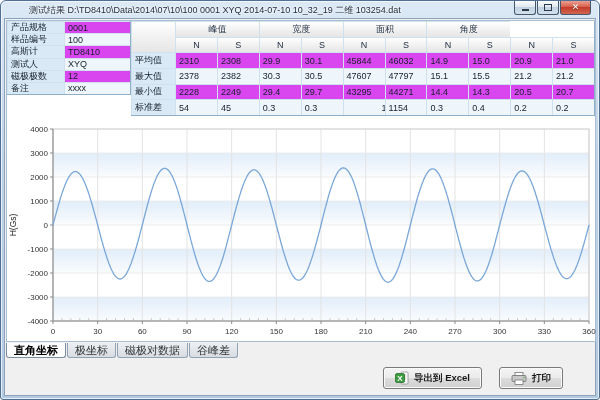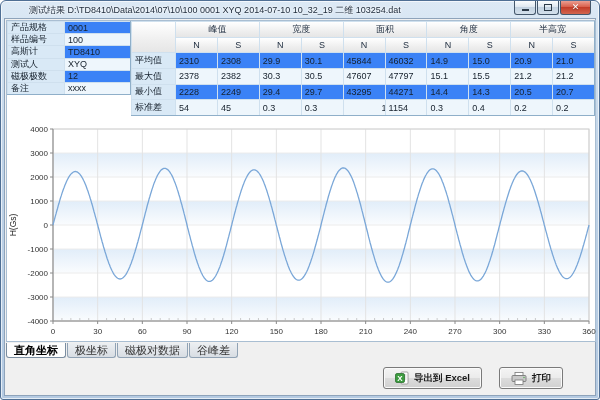--- a/index.html
+++ b/index.html
@@ -24,21 +24,21 @@
   
   .grid-table { display:grid; font-size:9px; color:#15202c; border-right:1px solid #8fafc9; border-bottom:1px solid #8fafc9; }
   .info-table { position:absolute; left:0; top:0; width:124px; height:74px;
     grid-template-columns:57px 1fr; grid-template-rows:repeat(6,1fr); border-left:none; }
   .stats-table { position:absolute; left:124px; top:0; right:0; height:95px;
     grid-template-columns:44px repeat(10,1fr); grid-template-rows:repeat(6,1fr); }
   .cell { border-left:1px solid #cfe0ee; border-top:1px solid #cfe0ee; display:flex;
     align-items:center; padding:0 3px; overflow:hidden; white-space:nowrap; }
   .cell.hdr { background:linear-gradient(#ffffff,#efefef 60%,#e6e6e6); justify-content:center; color:#223042; }
   .cell.lbl { background:#d9e9f6; }
-  .cell.r-even { background:#3b82f6; }
+  .cell.r-even { background:#d946ef; }
   .cell.r-odd { background:#eef6fc; }
   .cell.num { justify-content:flex-start; }
   
   .chart-wrap { position:absolute; left:0; top:95px; width:589px; height:226px; }
   
   .tabbar { position:absolute; left:1px; top:324px; display:flex; font-size:11px; }
   .tab { height:15px; padding:0 7px; display:flex; align-items:center; margin-right:1px;
     border:1px solid #90a2b4; border-top:none; background:linear-gradient(#eceff2,#d8dde3);
     color:#333; border-radius:0 0 3px 3px; cursor:default; }
   .tab.active { background:#fdfdfd; font-weight:bold; color:#000; border-color:#7a8da0; }
@@ -84,21 +84,20 @@
           <div class="cell r-even num">12</div>
           <div class="cell lbl">备注</div>
           <div class="cell r-odd num">xxxx</div>
         </div>
       <div class="grid-table stats-table" id="stats-table">
           <div class="cell hdr" style="grid-area: 1 / 1 / 3;"></div>
           <div class="cell hdr" style="grid-area: 1 / 2 / auto / span 2;">峰值</div>
           <div class="cell hdr" style="grid-area: 1 / 4 / auto / span 2;">宽度</div>
           <div class="cell hdr" style="grid-area: 1 / 6 / auto / span 2;">面积</div>
           <div class="cell hdr" style="grid-area: 1 / 8 / auto / span 2;">角度</div>
-          <div class="cell hdr" style="grid-area: 1 / 10 / auto / span 2;">半高宽</div>
           <div class="cell hdr" style="grid-area: 2 / 2;">N</div>
           <div class="cell hdr" style="grid-area: 2 / 3;">S</div>
           <div class="cell hdr" style="grid-area: 2 / 4;">N</div>
           <div class="cell hdr" style="grid-area: 2 / 5;">S</div>
           <div class="cell hdr" style="grid-area: 2 / 6;">N</div>
           <div class="cell hdr" style="grid-area: 2 / 7;">S</div>
           <div class="cell hdr" style="grid-area: 2 / 8;">N</div>
           <div class="cell hdr" style="grid-area: 2 / 9;">S</div>
           <div class="cell hdr" style="grid-area: 2 / 10;">N</div>
           <div class="cell hdr" style="grid-area: 2 / 11;">S</div>

